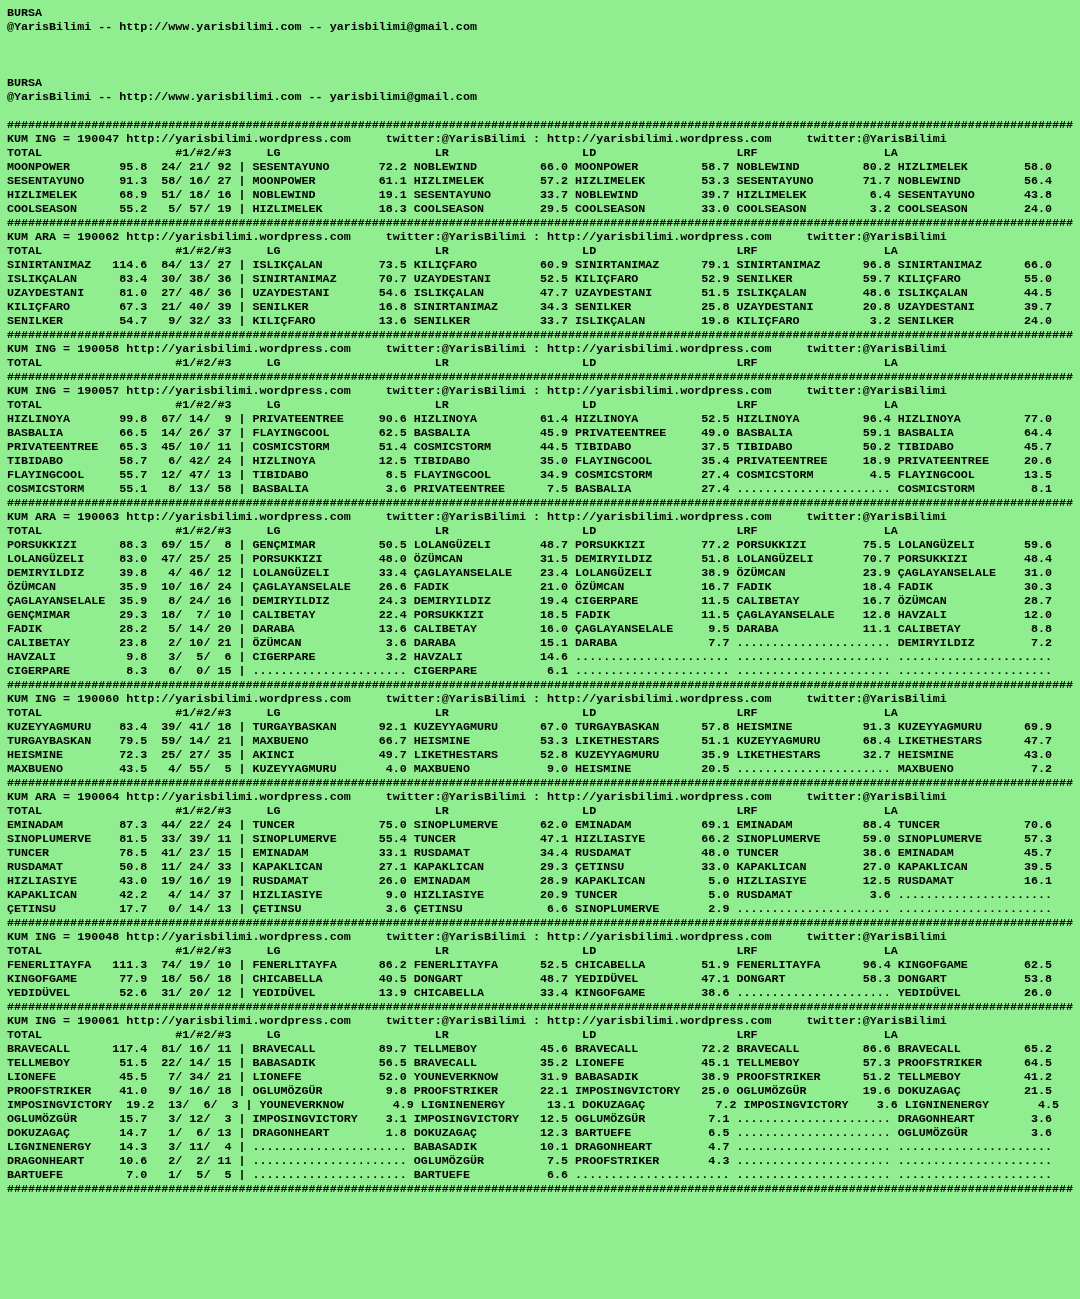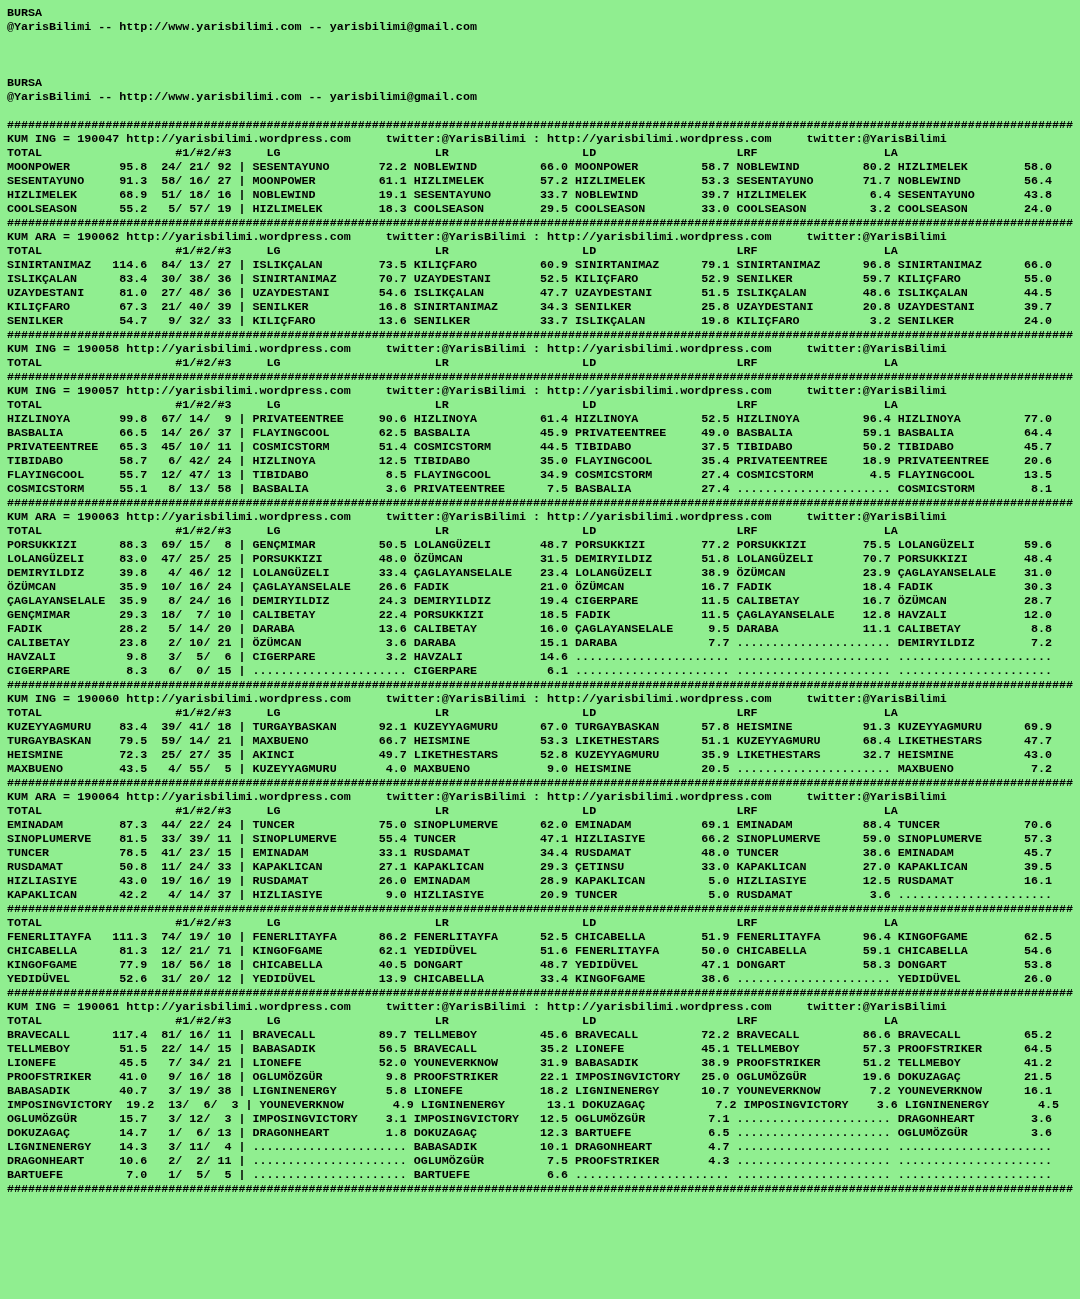--- a/index.html
+++ b/index.html
@@ -80,34 +80,34 @@
       <div class="ln">MAXBUENO        43.5   4/ 55/  5 | KUZEYYAGMURU       4.0 MAXBUENO           9.0 HEISMINE          20.5 ...................... MAXBUENO           7.2</div>
       <div class="ln">########################################################################################################################################################</div>
       <div class="ln">KUM ARA = 190064 http://yarisbilimi.wordpress.com     twitter:@YarisBilimi : http://yarisbilimi.wordpress.com     twitter:@YarisBilimi</div>
       <div class="ln">TOTAL                   #1/#2/#3     LG                      LR                   LD                    LRF                  LA</div>
       <div class="ln">EMINADAM        87.3  44/ 22/ 24 | TUNCER            75.0 SINOPLUMERVE      62.0 EMINADAM          69.1 EMINADAM          88.4 TUNCER            70.6</div>
       <div class="ln">SINOPLUMERVE    81.5  33/ 39/ 11 | SINOPLUMERVE      55.4 TUNCER            47.1 HIZLIASIYE        66.2 SINOPLUMERVE      59.0 SINOPLUMERVE      57.3</div>
       <div class="ln">TUNCER          78.5  41/ 23/ 15 | EMINADAM          33.1 RUSDAMAT          34.4 RUSDAMAT          48.0 TUNCER            38.6 EMINADAM          45.7</div>
       <div class="ln">RUSDAMAT        50.8  11/ 24/ 33 | KAPAKLICAN        27.1 KAPAKLICAN        29.3 ÇETINSU           33.0 KAPAKLICAN        27.0 KAPAKLICAN        39.5</div>
       <div class="ln">HIZLIASIYE      43.0  19/ 16/ 19 | RUSDAMAT          26.0 EMINADAM          28.9 KAPAKLICAN         5.0 HIZLIASIYE        12.5 RUSDAMAT          16.1</div>
       <div class="ln">KAPAKLICAN      42.2   4/ 14/ 37 | HIZLIASIYE         9.0 HIZLIASIYE        20.9 TUNCER             5.0 RUSDAMAT           3.6 ......................</div>
+      <div class="ln">ÇETINSU         17.7   0/ 14/ 13 | ÇETINSU            3.6 ÇETINSU            6.6 SINOPLUMERVE       2.9 ...................... ......................</div>
       <div class="ln">########################################################################################################################################################</div>
+      <div class="ln">KUM ING = 190048 http://yarisbilimi.wordpress.com     twitter:@YarisBilimi : http://yarisbilimi.wordpress.com     twitter:@YarisBilimi</div>
       <div class="ln">TOTAL                   #1/#2/#3     LG                      LR                   LD                    LRF                  LA</div>
       <div class="ln">FENERLITAYFA   111.3  74/ 19/ 10 | FENERLITAYFA      86.2 FENERLITAYFA      52.5 CHICABELLA        51.9 FENERLITAYFA      96.4 KINGOFGAME        62.5</div>
-      <div class="ln">CHICABELLA      81.3  12/ 21/ 71 | KINGOFGAME        62.1 YEDIDÜVEL         51.6 FENERLITAYFA      50.0 CHICABELLA        59.1 CHICABELLA        54.6</div>
       <div class="ln">KINGOFGAME      77.9  18/ 56/ 18 | CHICABELLA        40.5 DONGART           48.7 YEDIDÜVEL         47.1 DONGART           58.3 DONGART           53.8</div>
       <div class="ln">YEDIDÜVEL       52.6  31/ 20/ 12 | YEDIDÜVEL         13.9 CHICABELLA        33.4 KINGOFGAME        38.6 ...................... YEDIDÜVEL         26.0</div>
       <div class="ln">########################################################################################################################################################</div>
       <div class="ln">KUM ING = 190061 http://yarisbilimi.wordpress.com     twitter:@YarisBilimi : http://yarisbilimi.wordpress.com     twitter:@YarisBilimi</div>
       <div class="ln">TOTAL                   #1/#2/#3     LG                      LR                   LD                    LRF                  LA</div>
       <div class="ln">BRAVECALL      117.4  81/ 16/ 11 | BRAVECALL         89.7 TELLMEBOY         45.6 BRAVECALL         72.2 BRAVECALL         86.6 BRAVECALL         65.2</div>
       <div class="ln">TELLMEBOY       51.5  22/ 14/ 15 | BABASADIK         56.5 BRAVECALL         35.2 LIONEFE           45.1 TELLMEBOY         57.3 PROOFSTRIKER      64.5</div>
       <div class="ln">LIONEFE         45.5   7/ 34/ 21 | LIONEFE           52.0 YOUNEVERKNOW      31.9 BABASADIK         38.9 PROOFSTRIKER      51.2 TELLMEBOY         41.2</div>
       <div class="ln">PROOFSTRIKER    41.0   9/ 16/ 18 | OGLUMÖZGÜR         9.8 PROOFSTRIKER      22.1 IMPOSINGVICTORY   25.0 OGLUMÖZGÜR        19.6 DOKUZAGAÇ         21.5</div>
-      <div class="ln">BABASADIK       40.7   3/ 19/ 38 | LIGNINENERGY       5.8 LIONEFE           18.2 LIGNINENERGY      10.7 YOUNEVERKNOW       7.2 YOUNEVERKNOW      16.1</div>
       <div class="ln">IMPOSINGVICTORY  19.2  13/  6/  3 | YOUNEVERKNOW       4.9 LIGNINENERGY      13.1 DOKUZAGAÇ          7.2 IMPOSINGVICTORY    3.6 LIGNINENERGY       4.5</div>
       <div class="ln">OGLUMÖZGÜR      15.7   3/ 12/  3 | IMPOSINGVICTORY    3.1 IMPOSINGVICTORY   12.5 OGLUMÖZGÜR         7.1 ...................... DRAGONHEART        3.6</div>
       <div class="ln">DOKUZAGAÇ       14.7   1/  6/ 13 | DRAGONHEART        1.8 DOKUZAGAÇ         12.3 BARTUEFE           6.5 ...................... OGLUMÖZGÜR         3.6</div>
       <div class="ln">LIGNINENERGY    14.3   3/ 11/  4 | ...................... BABASADIK         10.1 DRAGONHEART        4.7 ...................... ......................</div>
       <div class="ln">DRAGONHEART     10.6   2/  2/ 11 | ...................... OGLUMÖZGÜR         7.5 PROOFSTRIKER       4.3 ...................... ......................</div>
       <div class="ln">BARTUEFE         7.0   1/  5/  5 | ...................... BARTUEFE           6.6 ...................... ...................... ......................</div>
       <div class="ln">########################################################################################################################################################</div>
     </div>
 </main>
 

